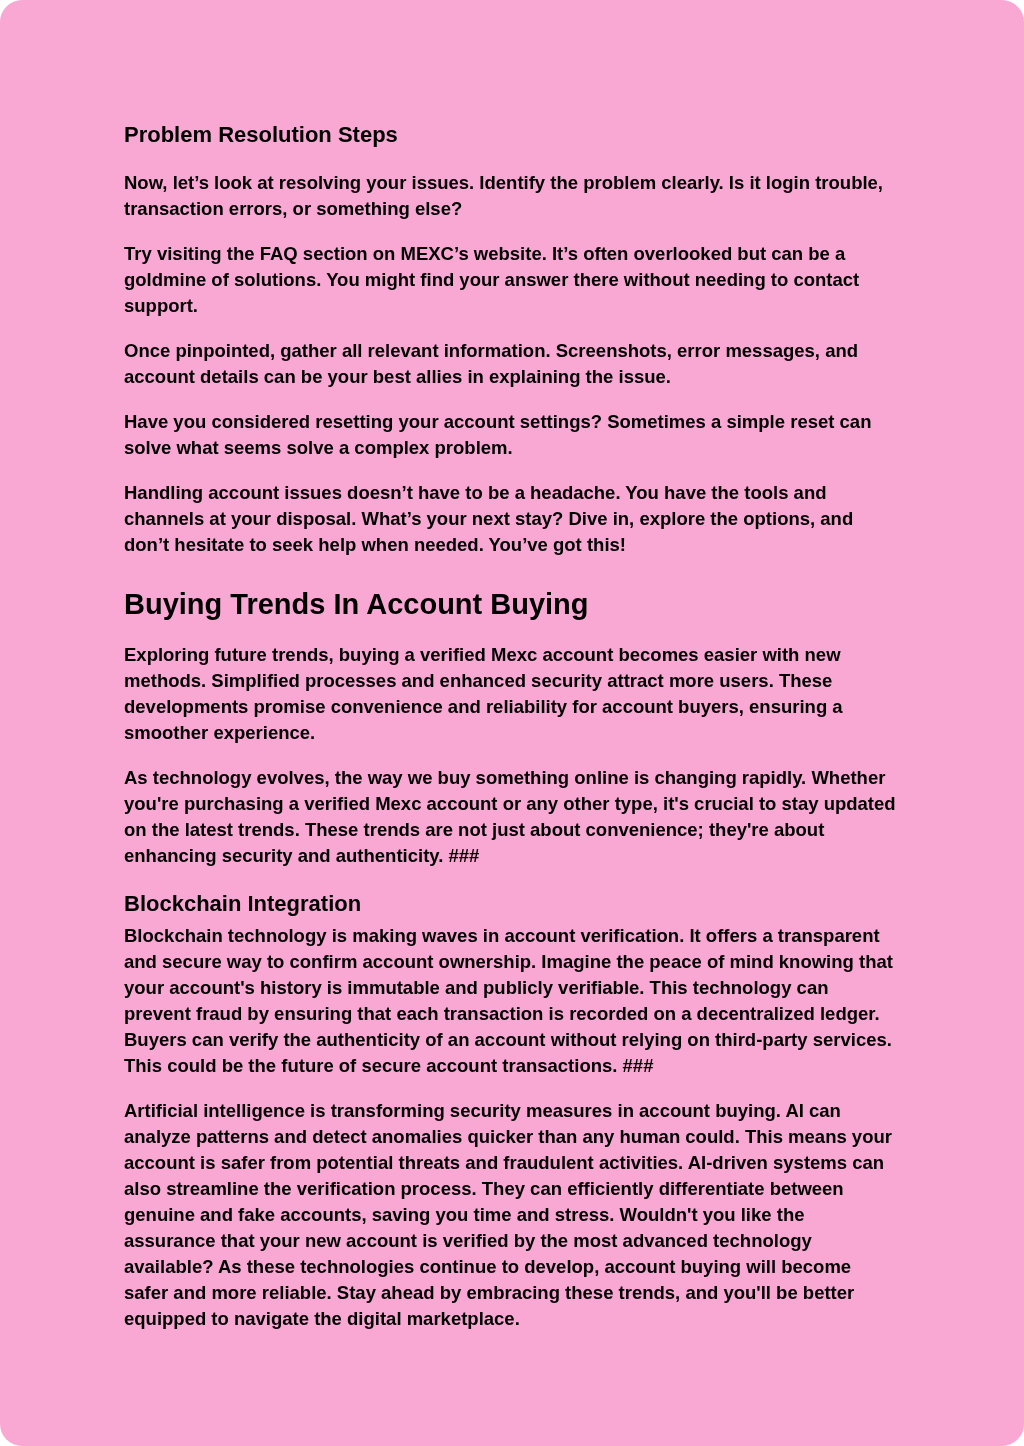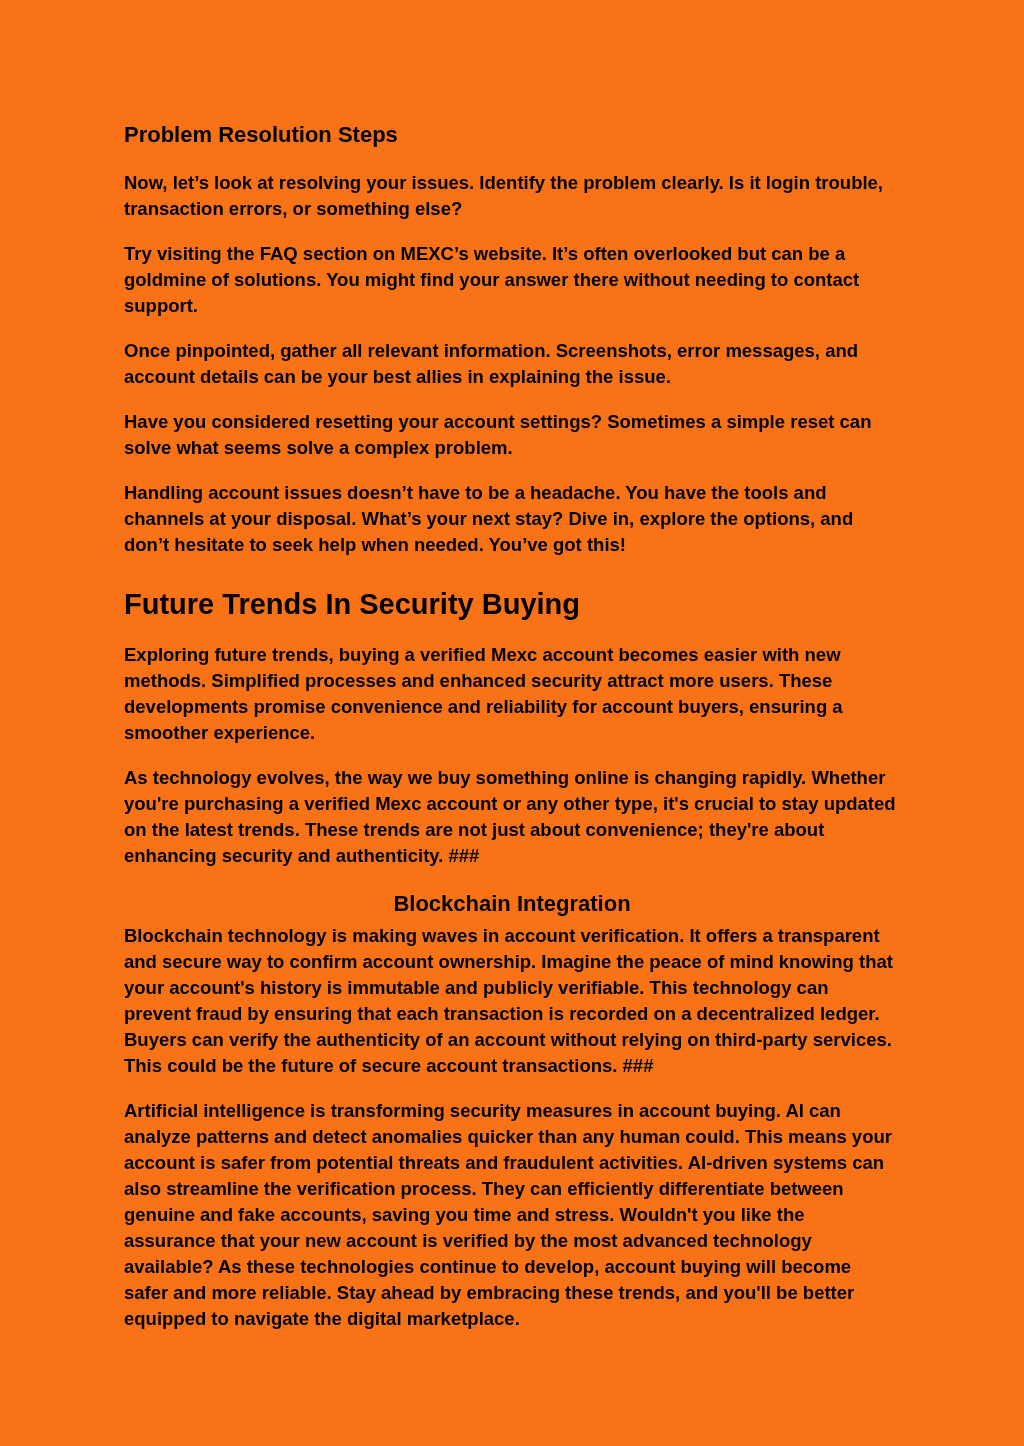--- a/index.html
+++ b/index.html
@@ -13,21 +13,22 @@
     position: relative;
     overflow: hidden;
     font-family: "Liberation Sans", sans-serif;
     color: #000000;
   }
   .page {
     box-sizing: border-box;
     width: 1024px;
     min-height: 1446px;
     padding: 122px 101px 40px 124px;
-    background: #f97316;
+    background: #f9a8d4;
+    border-radius: 22px;
   }
   .content {
     width: 776px;
   }
   p.body-text {
     font-size: 18.5px;
     line-height: 26px;
     font-weight: 700;
     margin: 0 0 19px 0;
     color: #000000;
@@ -36,21 +37,20 @@
     font-size: 22px;
     line-height: 26px;
     font-weight: 700;
     color: #000000;
   }
   h3.doc-h3.first {
     margin: 0 0 22px 0;
   }
   h3.doc-h3.tight {
     margin: 22px 0 6px 0;
-    text-align: center;
   }
   h1.doc-h1 {
     font-size: 29px;
     line-height: 36px;
     font-weight: 700;
     color: #000000;
     margin: 28px 0 20px 0;
   }
 </style>
 </head>
@@ -64,21 +64,21 @@
     <p class="body-text">Now, let’s look at resolving your issues. Identify the problem clearly. Is it login trouble, transaction errors, or something else?</p>
 
     <p class="body-text">Try visiting the FAQ section on MEXC’s website. It’s often overlooked but can be a goldmine of solutions. You might find your answer there without needing to contact support.</p>
 
     <p class="body-text">Once pinpointed, gather all relevant information. Screenshots, error messages, and account details can be your best allies in explaining the issue.</p>
 
     <p class="body-text">Have you considered resetting your account settings? Sometimes a simple reset can solve what seems solve a complex problem.</p>
 
     <p class="body-text">Handling account issues doesn’t have to be a headache. You have the tools and channels at your disposal. What’s your next stay? Dive in, explore the options, and don’t hesitate to seek help when needed. You’ve got this!</p>
 
-    <h1 class="doc-h1">Future Trends In Security Buying</h1>
+    <h1 class="doc-h1">Buying Trends In Account Buying</h1>
 
     <p class="body-text">Exploring future trends, buying a verified Mexc account becomes easier with new methods. Simplified processes and enhanced security attract more users. These developments promise convenience and reliability for account buyers, ensuring a smoother experience.</p>
 
     <p class="body-text">As technology evolves, the way we buy something online is changing rapidly. Whether you're purchasing a verified Mexc account or any other type, it's crucial to stay updated on the latest trends. These trends are not just about convenience; they're about enhancing security and authenticity. ###</p>
 
     <h3 class="doc-h3 tight">Blockchain Integration</h3>
 
     <p class="body-text">Blockchain technology is making waves in account verification. It offers a transparent and secure way to confirm account ownership. Imagine the peace of mind knowing that your account's history is immutable and publicly verifiable. This technology can prevent fraud by ensuring that each transaction is recorded on a decentralized ledger. Buyers can verify the authenticity of an account without relying on third-party services. This could be the future of secure account transactions. ###</p>
 
 

